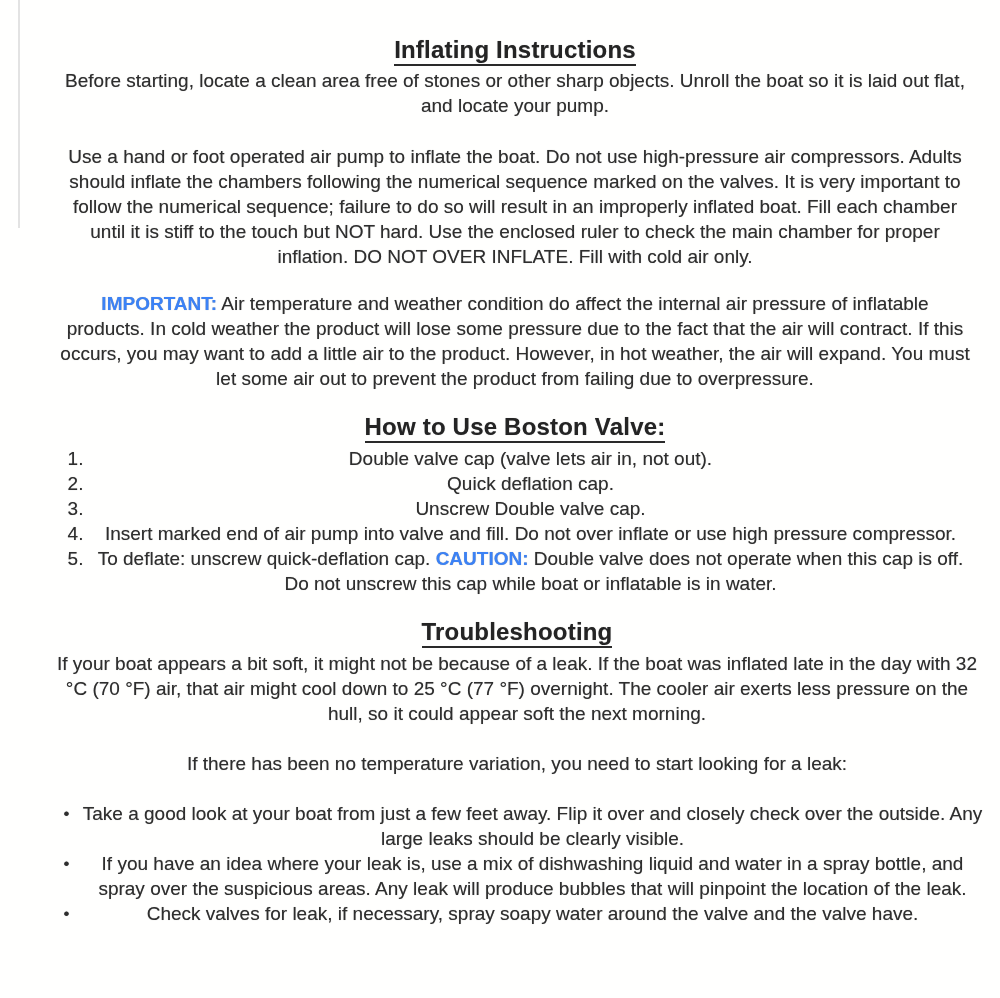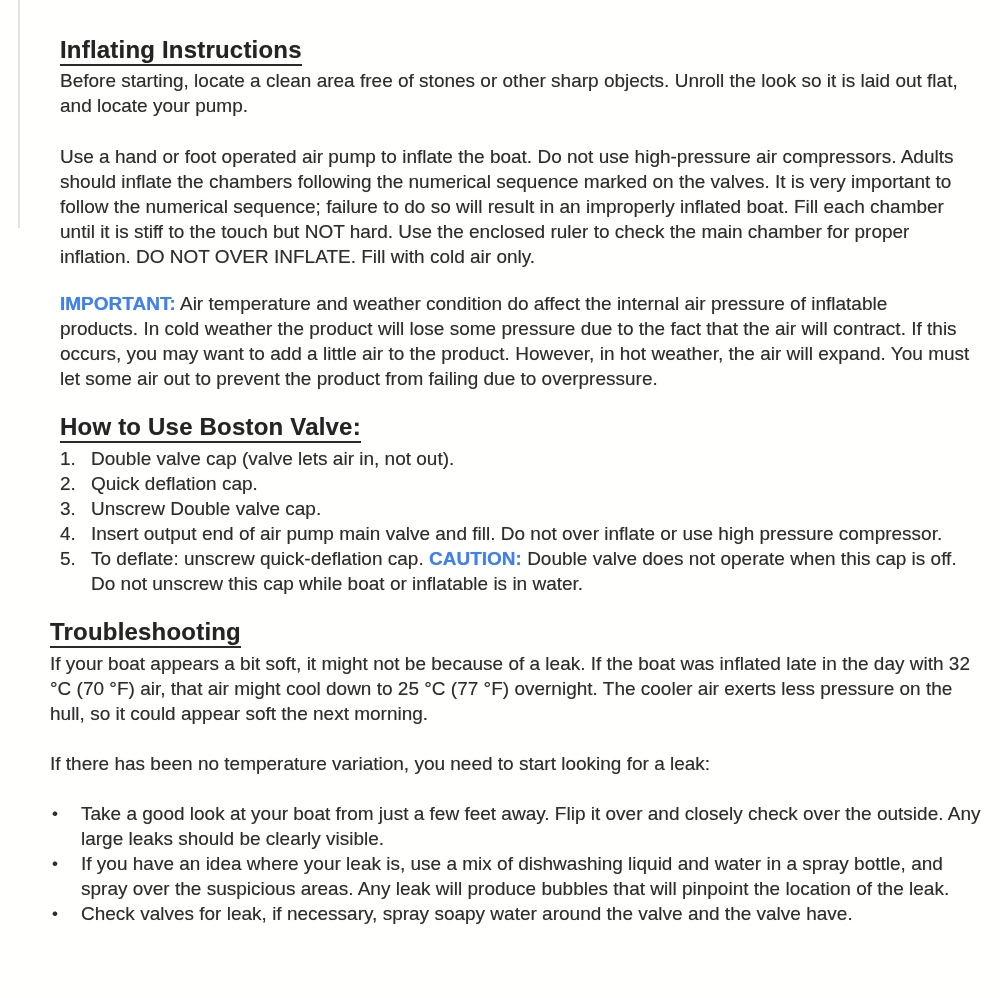--- a/index.html
+++ b/index.html
@@ -11,20 +11,21 @@
     position: relative;
     width: 1000px;
     height: 998px;
     box-sizing: border-box;
     background: #fffffe;
     font-family: "Liberation Sans", sans-serif;
     color: #2e2e2e;
     padding: 36px 30px 0 60px;
     overflow: hidden;
     text-shadow: 0 0 0.7px rgba(30,30,30,0.45);
+    text-align: center;
   }
   .scan-line {
     position: absolute;
     left: 18px;
     top: 0;
     width: 2px;
     height: 228px;
     background: #e3e3e3;
   }
   h1 {
@@ -89,21 +90,21 @@
   }
 </style>
 </head>
 <body>
 
 <div class="page">
   <div class="scan-line"></div>
 
   <section class="sec-inflating">
     <h1><span class="u">Inflating Instructions</span></h1>
-    <p class="p-lead">Before starting, locate a clean area free of stones or other sharp objects. Unroll the look so it is laid out flat, and locate your pump.</p>
+    <p class="p-lead">Before starting, locate a clean area free of stones or other sharp objects. Unroll the boat so it is laid out flat, and locate your pump.</p>
     <p class="p-body">Use a hand or foot operated air pump to inflate the boat. Do not use high-pressure air compressors. Adults should inflate the chambers following the numerical sequence marked on the valves. It is very important to follow the numerical sequence; failure to do so will result in an improperly inflated boat. Fill each chamber until it is stiff to the touch but NOT hard. Use the enclosed ruler to check the main chamber for proper inflation. DO NOT OVER INFLATE. Fill with cold air only.</p>
     <p class="p-important"><b>IMPORTANT:</b><span> Air temperature and weather condition do affect the internal air pressure of inflatable products. In cold weather the product will lose some pressure due to the fact that the air will contract. If this occurs, you may want to add a little air to the product. However, in hot weather, the air will expand. You must let some air out to prevent the product from failing due to overpressure.</span></p>
   </section>
 
   <section class="sec-valve">
     <h1><span class="u">How to Use Boston Valve:</span></h1>
     <ol class="num-list">
       <li>
         <span class="num">1.</span>
         <span class="li-text">Double valve cap (valve lets air in, not out).</span>
@@ -111,21 +112,21 @@
       <li>
         <span class="num">2.</span>
         <span class="li-text">Quick deflation cap.</span>
       </li>
       <li>
         <span class="num">3.</span>
         <span class="li-text">Unscrew Double valve cap.</span>
       </li>
       <li>
         <span class="num">4.</span>
-        <span class="li-text">Insert output end of air pump main valve and fill. Do not over inflate or use high pressure compressor.</span>
+        <span class="li-text">Insert marked end of air pump into valve and fill. Do not over inflate or use high pressure compressor.</span>
       </li>
       <li>
         <span class="num">5.</span>
         <span class="li-text"><span>To deflate: unscrew quick-deflation cap. </span><b>CAUTION:</b><span> Double valve does not operate when this cap is off. Do not unscrew this cap while boat or inflatable is in water.</span></span>
       </li>
     </ol>
   </section>
 
   <section class="sec-trouble">
     <h1><span class="u">Troubleshooting</span></h1>

